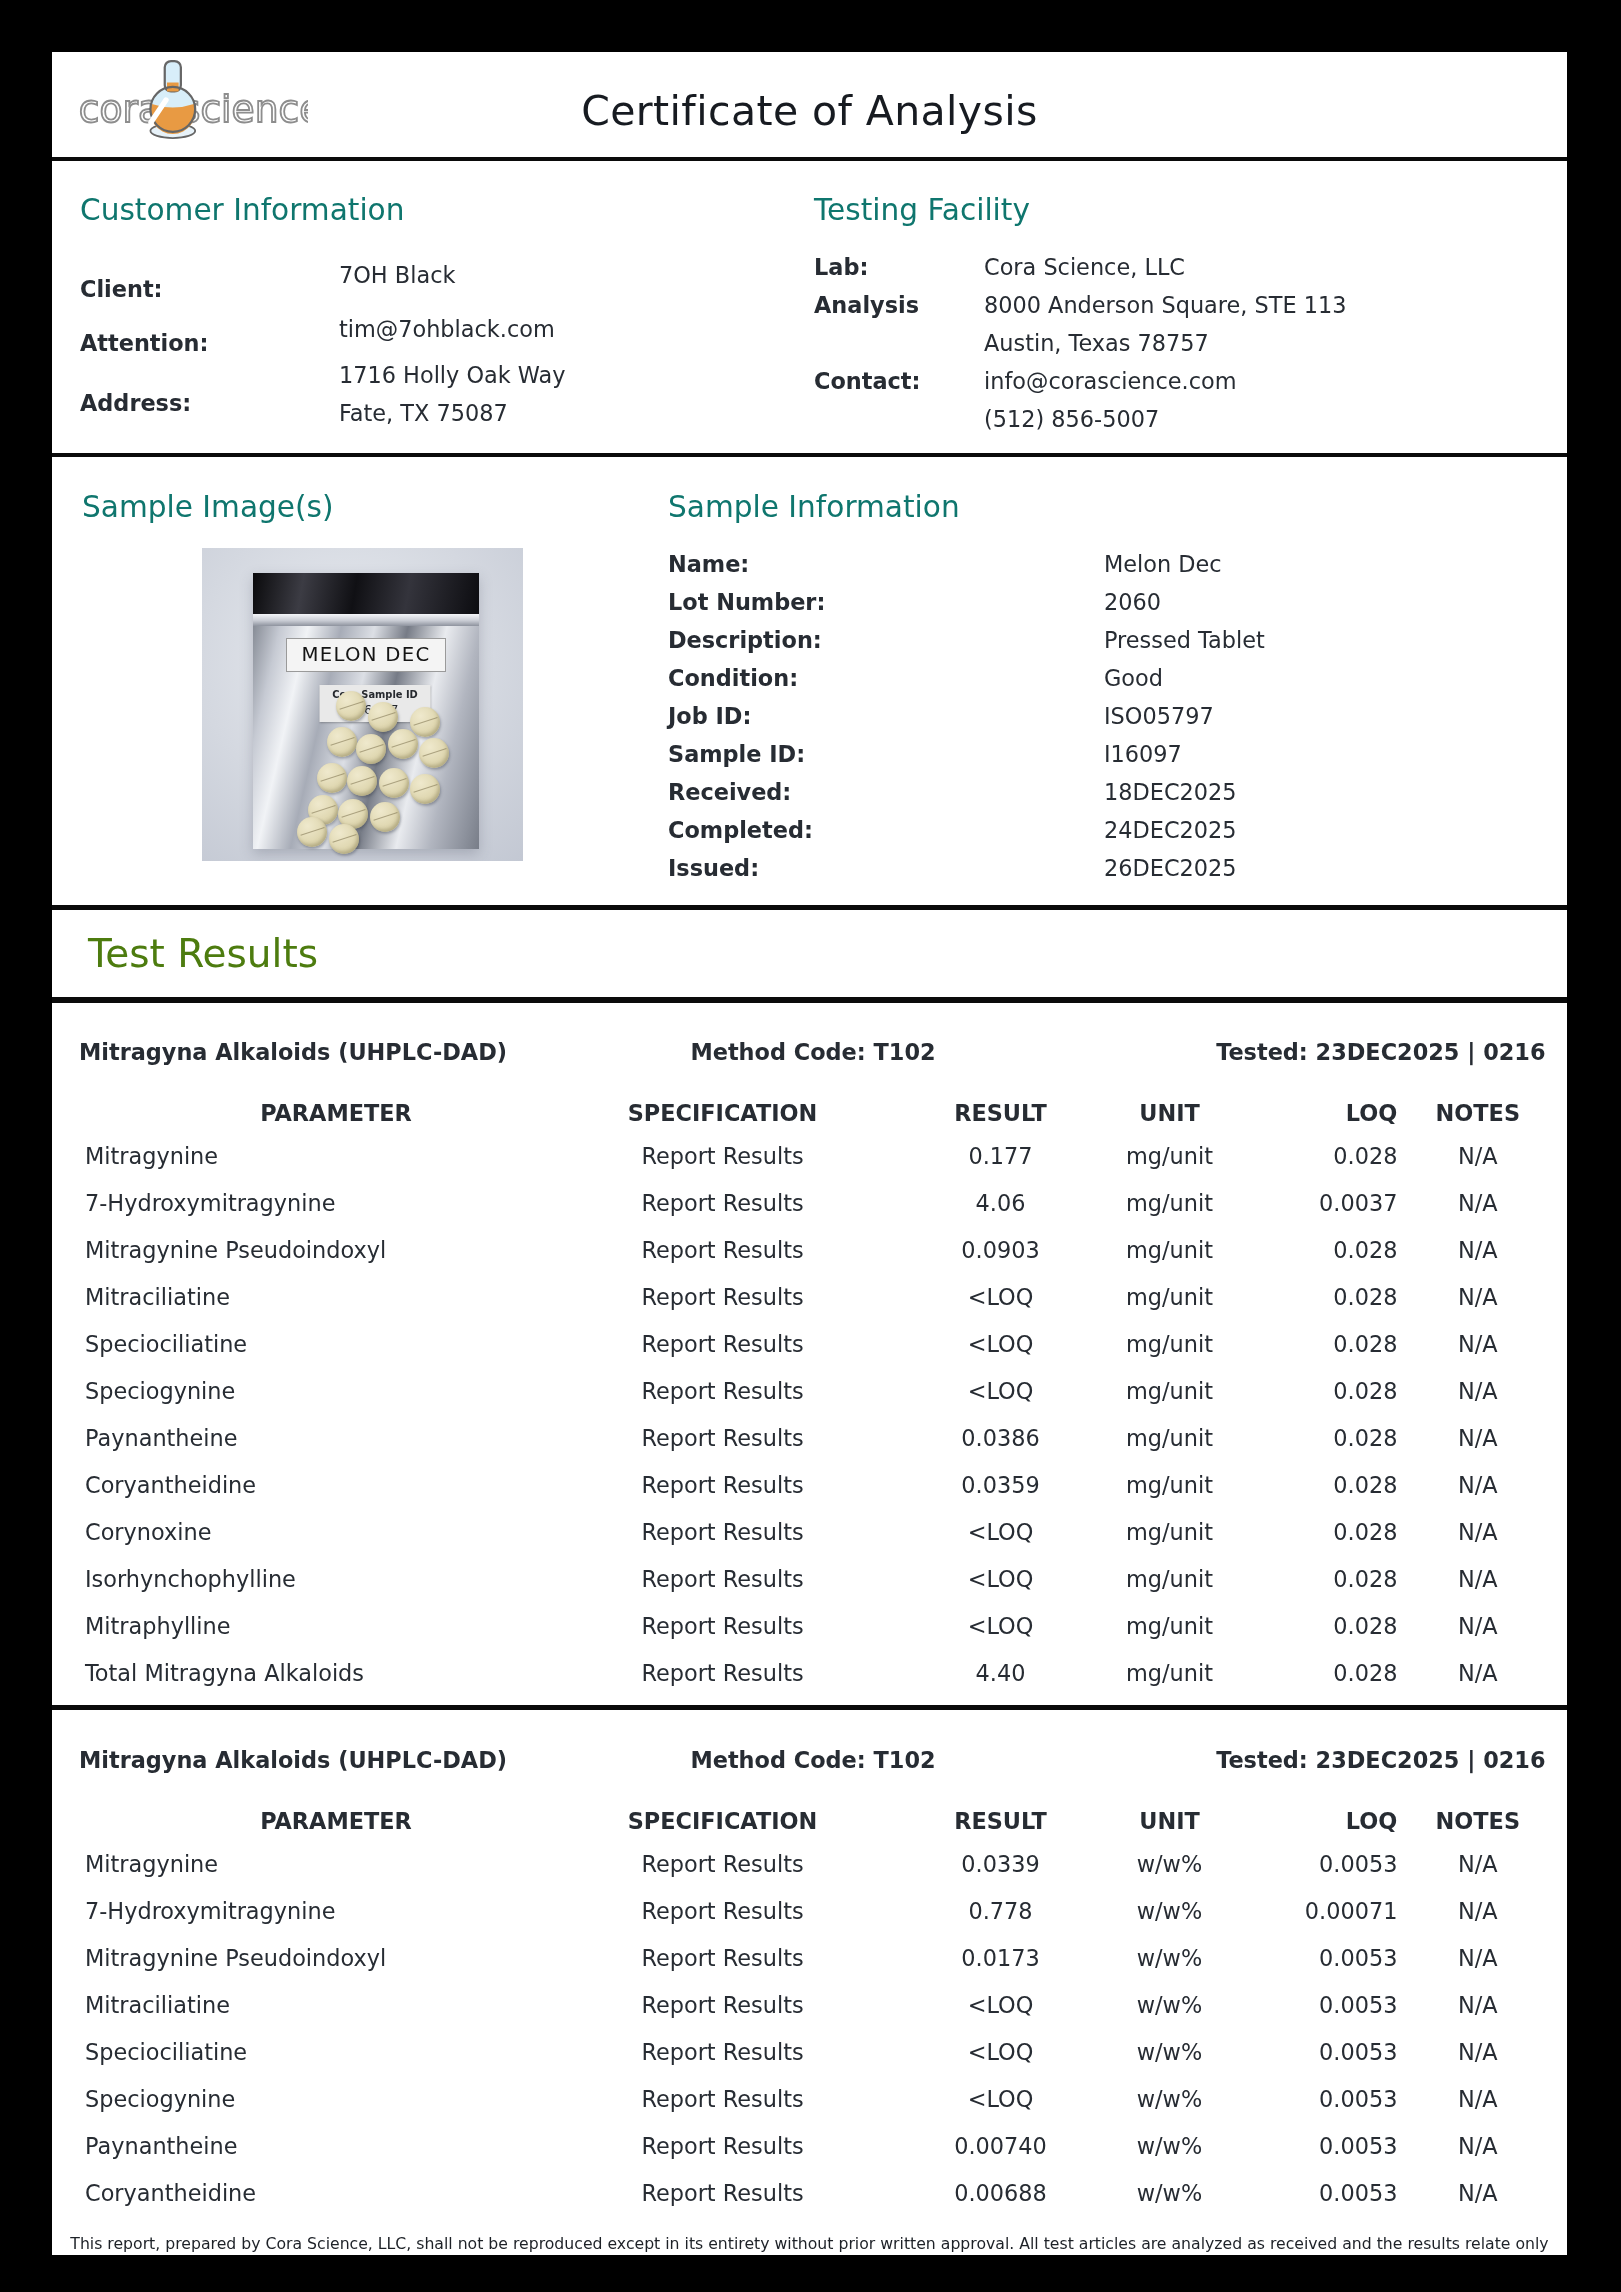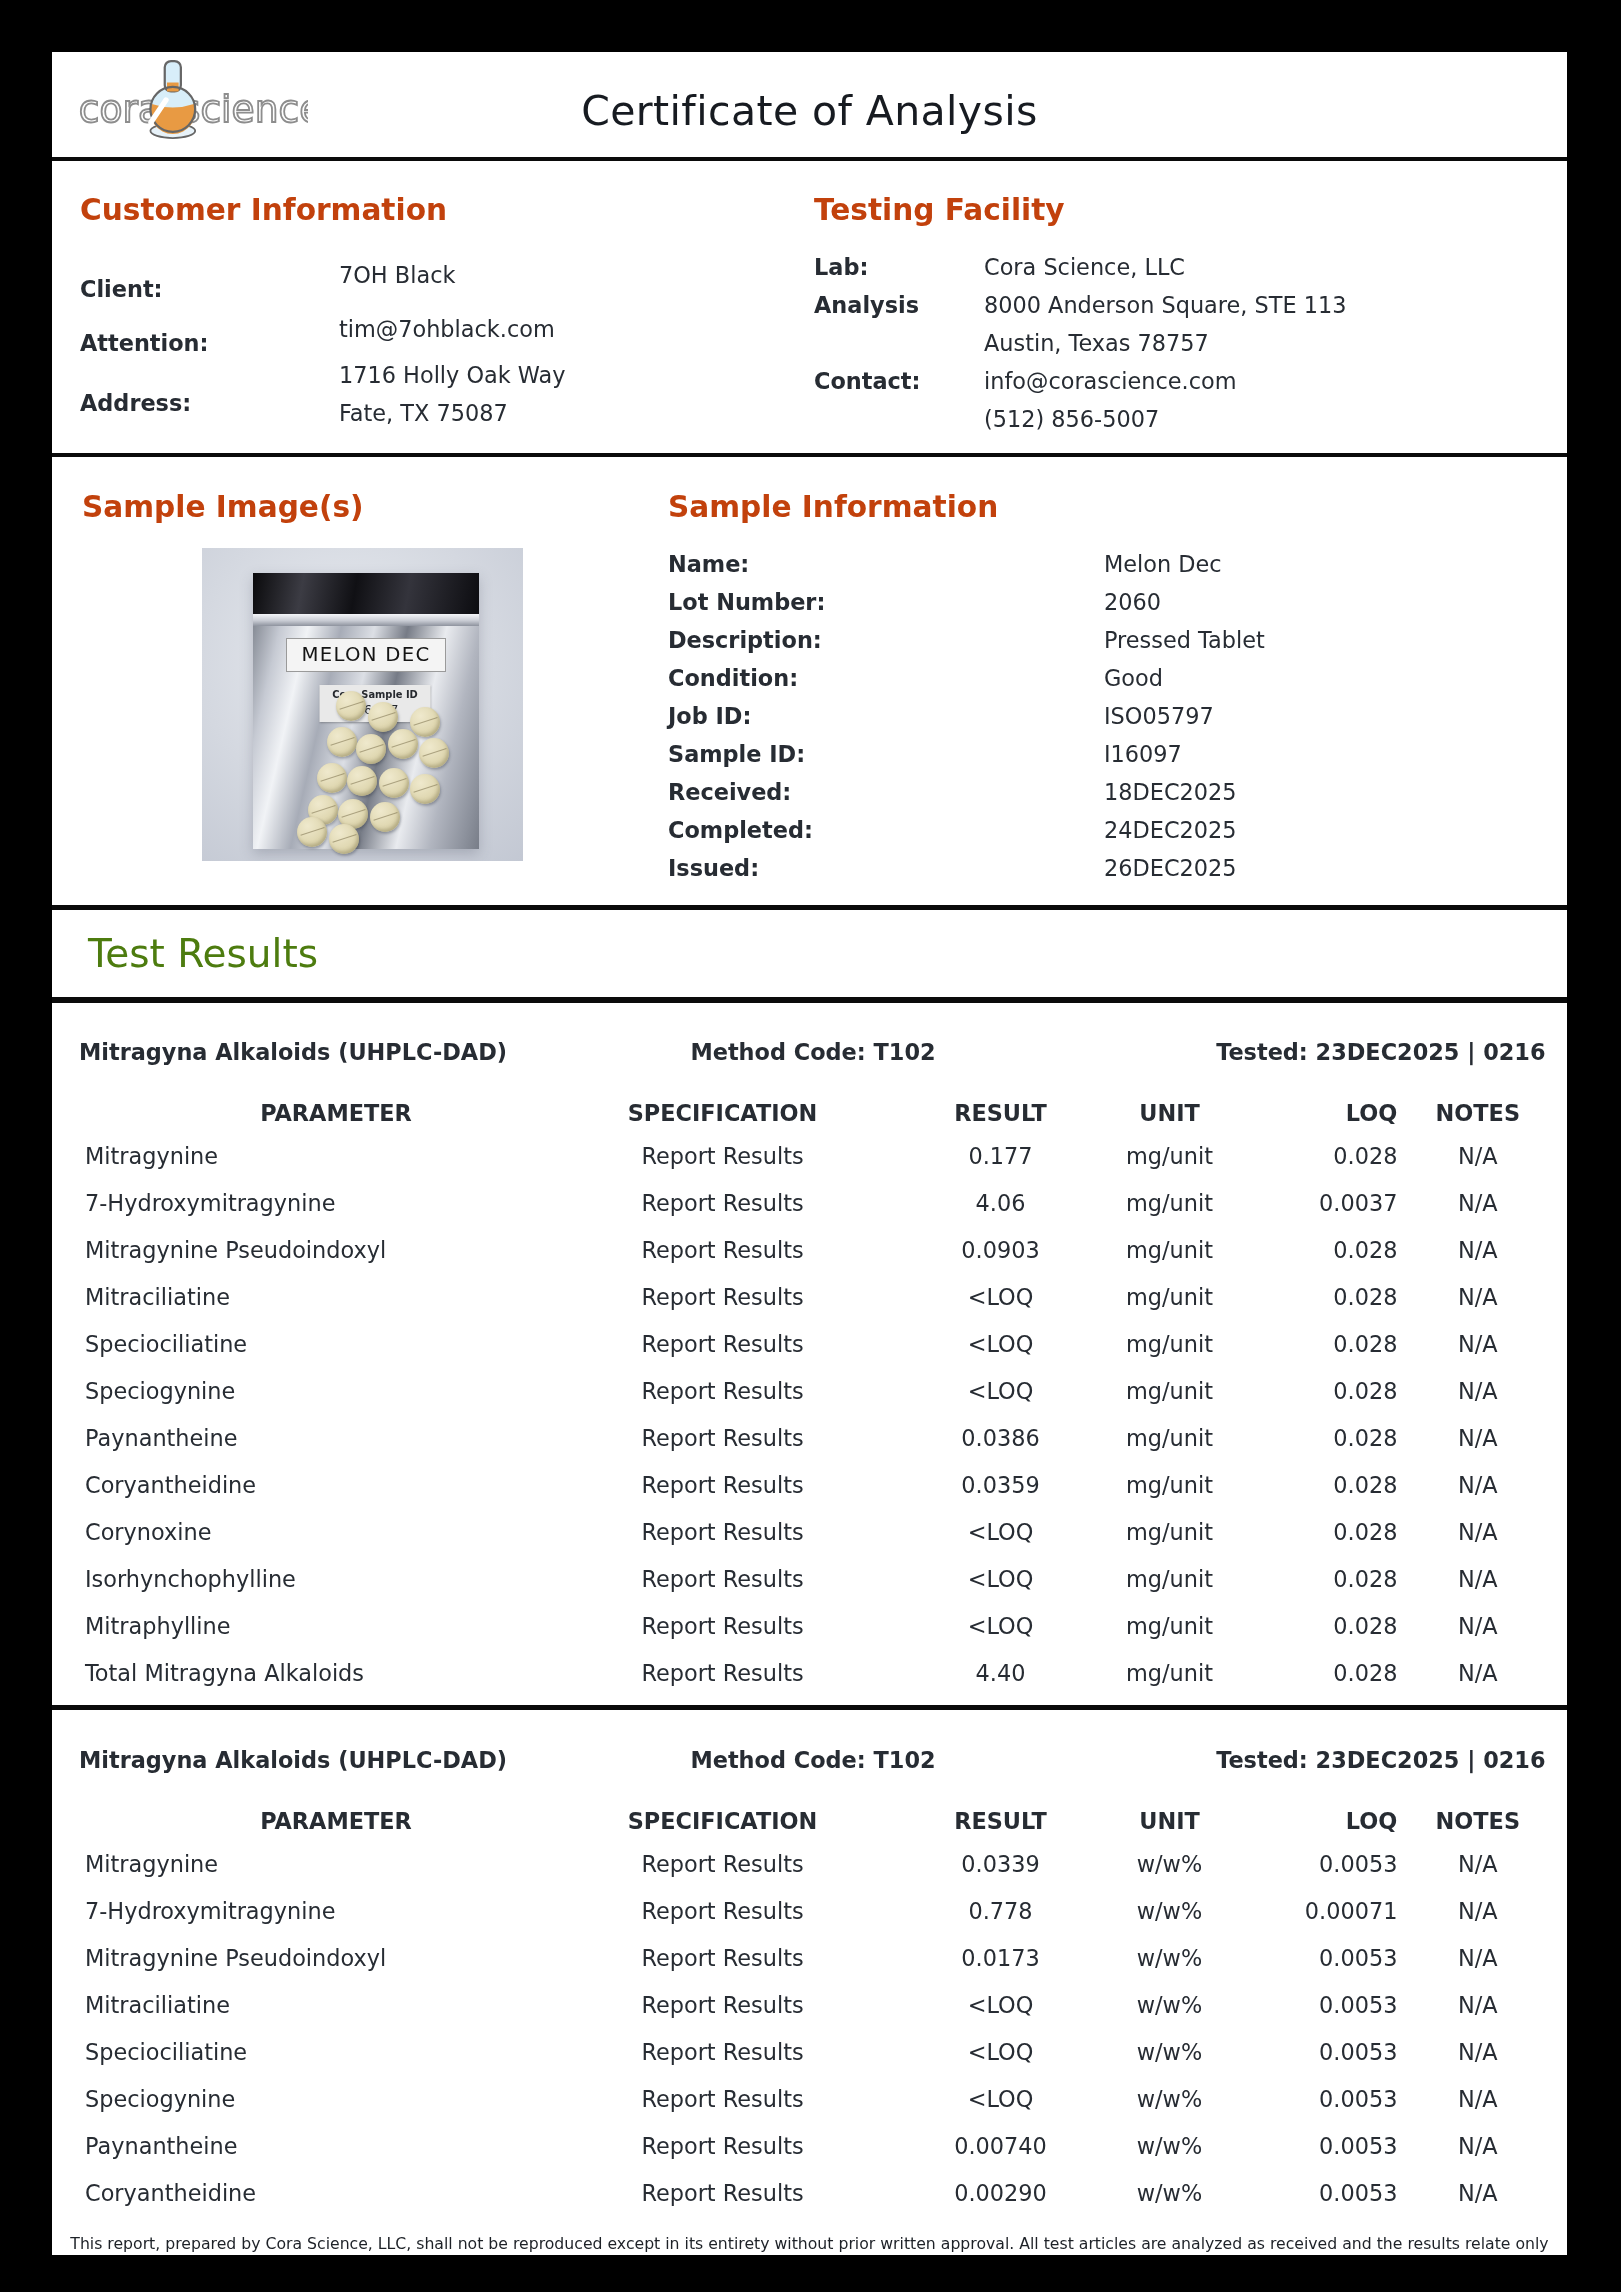--- a/index.html
+++ b/index.html
@@ -18,21 +18,21 @@
   
   .hdr{top:0;height:105px;}
   .logo{position:absolute;left:25px;top:7.2px;width:231px;height:90px;}
   .page-title{
     position:absolute;left:0;top:0;width:100%;height:117px;
     display:flex;align-items:center;justify-content:center;
     font-size:41px;color:#171b21;letter-spacing:0.4px;
   }
 
   
-  .sec-heading{font-size:29.6px;color:#c2410c;line-height:36px;font-weight:bold;}
+  .sec-heading{font-size:29.6px;color:#0f766e;line-height:36px;}
   .col{position:absolute;top:0;}
   .info-rows{margin-top:19.7px;}
   .info-row{display:flex;min-height:38px;align-items:center;font-size:22.4px;}
   .info-row .lbl{font-weight:bold;flex:0 0 auto;}
   .cust .lbl{width:259px;margin-top:28px;}
   .fac  .lbl{width:170px;}
   .samp .lbl{width:436px;}
   .val-lines div{line-height:38px;}
 
   .sec-info{top:108px;height:293px;}
@@ -474,21 +474,21 @@
           <span class="c-spec">Report Results</span>
           <span class="c-res">0.00740</span>
           <span class="c-unit">w/w%</span>
           <span class="c-loq">0.0053</span>
           <span class="c-notes">N/A</span>
         </div>
 
         <div class="trow">
           <span class="c-param">Coryantheidine</span>
           <span class="c-spec">Report Results</span>
-          <span class="c-res">0.00290</span>
+          <span class="c-res">0.00688</span>
           <span class="c-unit">w/w%</span>
           <span class="c-loq">0.0053</span>
           <span class="c-notes">N/A</span>
         </div>
       </div>
     <div class="footer">This report, prepared by Cora Science, LLC, shall not be reproduced except in its entirety without prior written approval. All test articles are analyzed as received and the results relate only</div>
   </div>
 
 </div>
 

